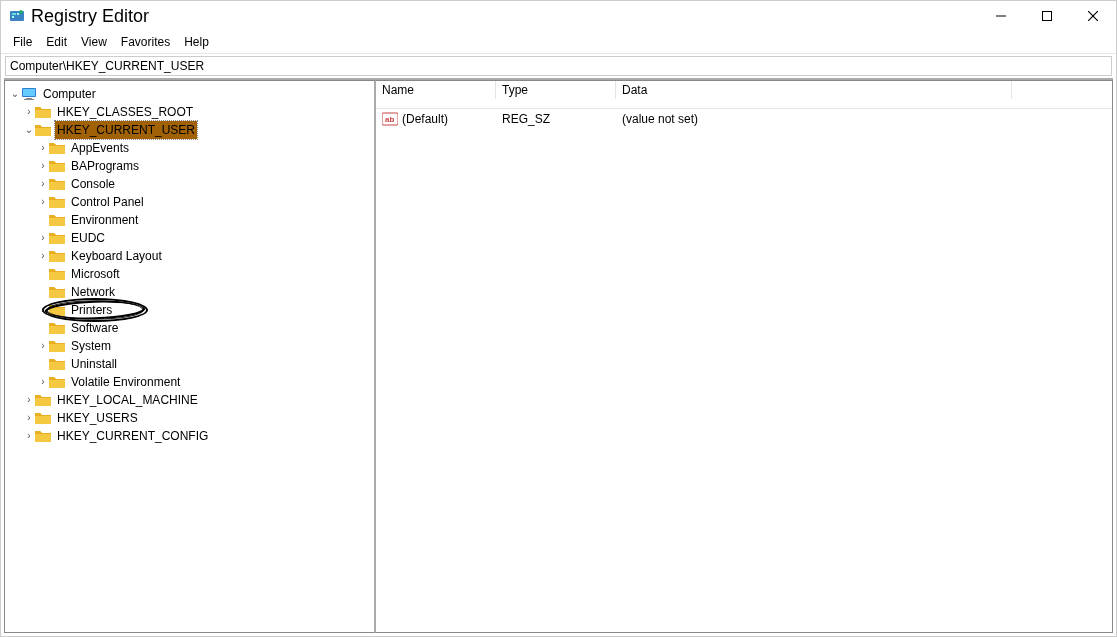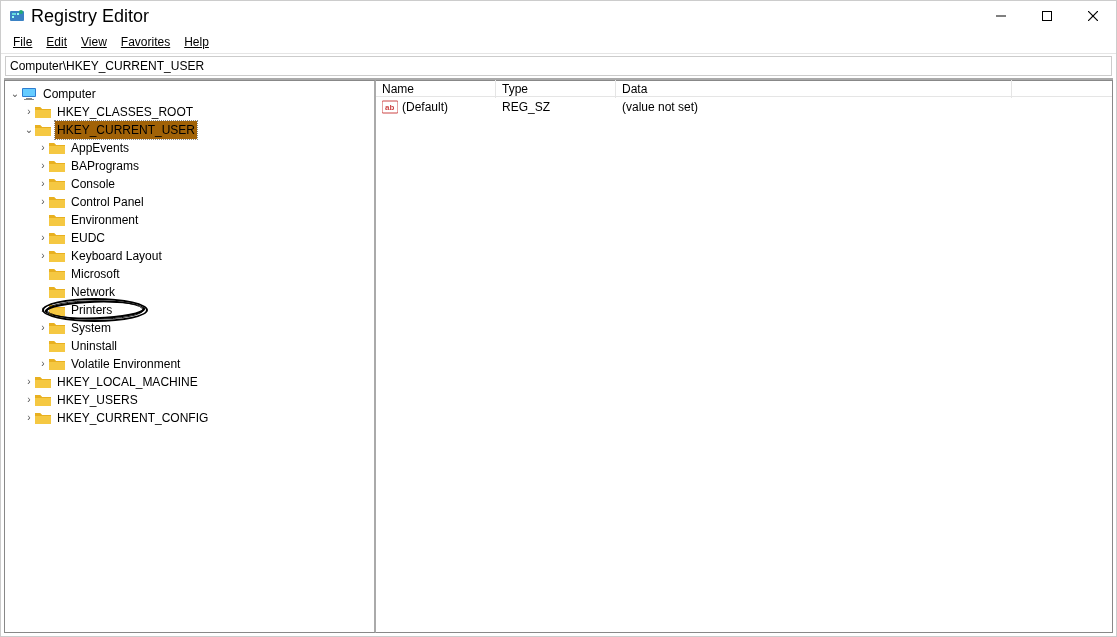--- a/index.html
+++ b/index.html
@@ -3,26 +3,26 @@
 <meta charset="utf-8">
 <style>
 * { box-sizing: border-box; margin: 0; padding: 0; }
 body { font-family: "Segoe UI", Tahoma, sans-serif; font-size: 12px; background: #fff; width: 1117px; height: 637px; overflow: hidden; display: flex; flex-direction: column; border: 1px solid #ccc; }
 .titlebar { display: flex; align-items: center; height: 30px; padding: 0 0 0 8px; }
 .titlebar .app-icon { width: 16px; height: 16px; margin-right: 6px; }
 .titlebar .title { flex: 1; font-size: 18px; }
 .win-btn { width: 46px; height: 30px; display: flex; align-items: center; justify-content: center; }
 .menubar { display: flex; padding: 2px 6px; gap: 2px; border-bottom: 1px solid #e5e5e5; }
 .menu-item { padding: 2px 6px; }
-.menu-item span { text-decoration: underline; text-decoration-color: #000; }
+.menu-item span { text-decoration-color: #000; }
 .addressbar { border: 1px solid #ccc; margin: 2px 4px 2px 4px; padding: 2px 4px; font-size: 12px; height: 20px; display: flex; align-items: flex-start; }
 .content { flex: 1; display: flex; border-top: 2px solid #aaa; margin: 0 3px 3px 3px; }
 .treepane { width: 372px; border: 1px solid #888; border-right: 2px solid #aaa; padding: 4px 0 0 4px; overflow: auto; background:#fff;}
 .listpane { flex: 1; border: 1px solid #888; border-left:none; background:#fff; display:flex; flex-direction:column;}
-.list-header { display: flex; border-bottom: 1px solid #e5e5e5; height: 16px; align-items: center; }
+.list-header { display: flex; border-bottom: 1px solid #e5e5e5; height: 28px; align-items: flex-start; }
 .list-header > div { padding: 2px 6px; border-right: 1px solid #e5e5e5; font-size:12px;}
 .col-name { width: 120px; }
 .col-type { width: 120px; }
 .col-data { flex: 1; width:385px;}
 .col-extra { width:100px; border-right:none!important;}
 .list-row { display:flex; height:20px; align-items:center; }
 .list-row > div { padding: 0 6px; font-size:12px;}
 .list-row .col-name { display:flex; align-items:center; gap:4px; }
 .tree-row { display:flex; align-items:center; line-height: 18px; height:18px; white-space: nowrap; }
 .tree-row .indent { display:inline-block; }
@@ -205,20 +205,29 @@
         <span class="indent" style="width:28px;"></span>
         <span class="toggle">›</span>
         <span class="icon-folder"><svg viewBox="0 0 16 14">
             <path d="M0 2 h5 l2 2 h9 v9 h-16 z" fill="#f5c842"></path>
             <path d="M0 2 h5 l2 2 h9 v1 h-16 z" fill="#e8b020"></path>
           </svg></span>
         <span class="lbl">Printers</span>
       </div>
     <div class="tree-row">
         <span class="indent" style="width:28px;"></span>
+        <span class="toggle empty">›</span>
+        <span class="icon-folder"><svg viewBox="0 0 16 14">
+            <path d="M0 2 h5 l2 2 h9 v9 h-16 z" fill="#f5c842"></path>
+            <path d="M0 2 h5 l2 2 h9 v1 h-16 z" fill="#e8b020"></path>
+          </svg></span>
+        <span class="lbl">Software</span>
+      </div>
+    <div class="tree-row">
+        <span class="indent" style="width:28px;"></span>
         <span class="toggle">›</span>
         <span class="icon-folder"><svg viewBox="0 0 16 14">
             <path d="M0 2 h5 l2 2 h9 v9 h-16 z" fill="#f5c842"></path>
             <path d="M0 2 h5 l2 2 h9 v1 h-16 z" fill="#e8b020"></path>
           </svg></span>
         <span class="lbl">System</span>
       </div>
     <div class="tree-row">
         <span class="indent" style="width:28px;"></span>
         <span class="toggle empty">›</span>

